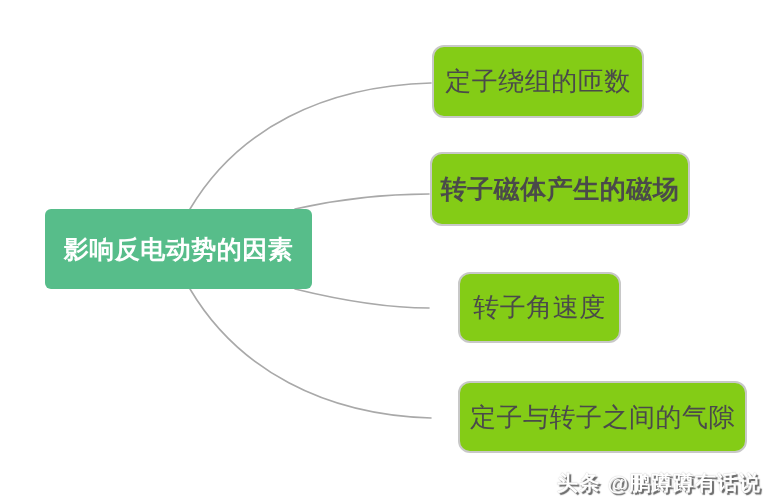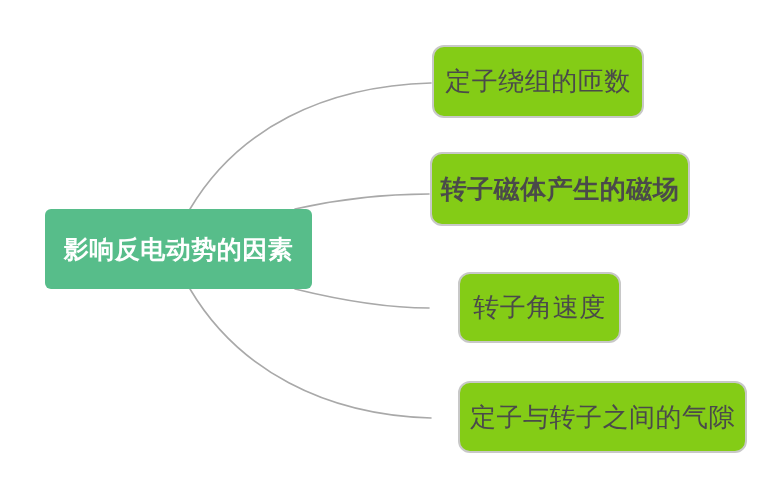--- a/index.html
+++ b/index.html
@@ -90,14 +90,15 @@
   </div>
 
   <div class="node child-node child-3">
     <span>转子角速度</span>
   </div>
 
   <div class="node child-node child-4">
     <span>定子与转子之间的气隙</span>
   </div>
 
+  <div class="watermark">头条 @鹏蹲蹲有话说</div>
 
 </div>
 
 </body></html>

